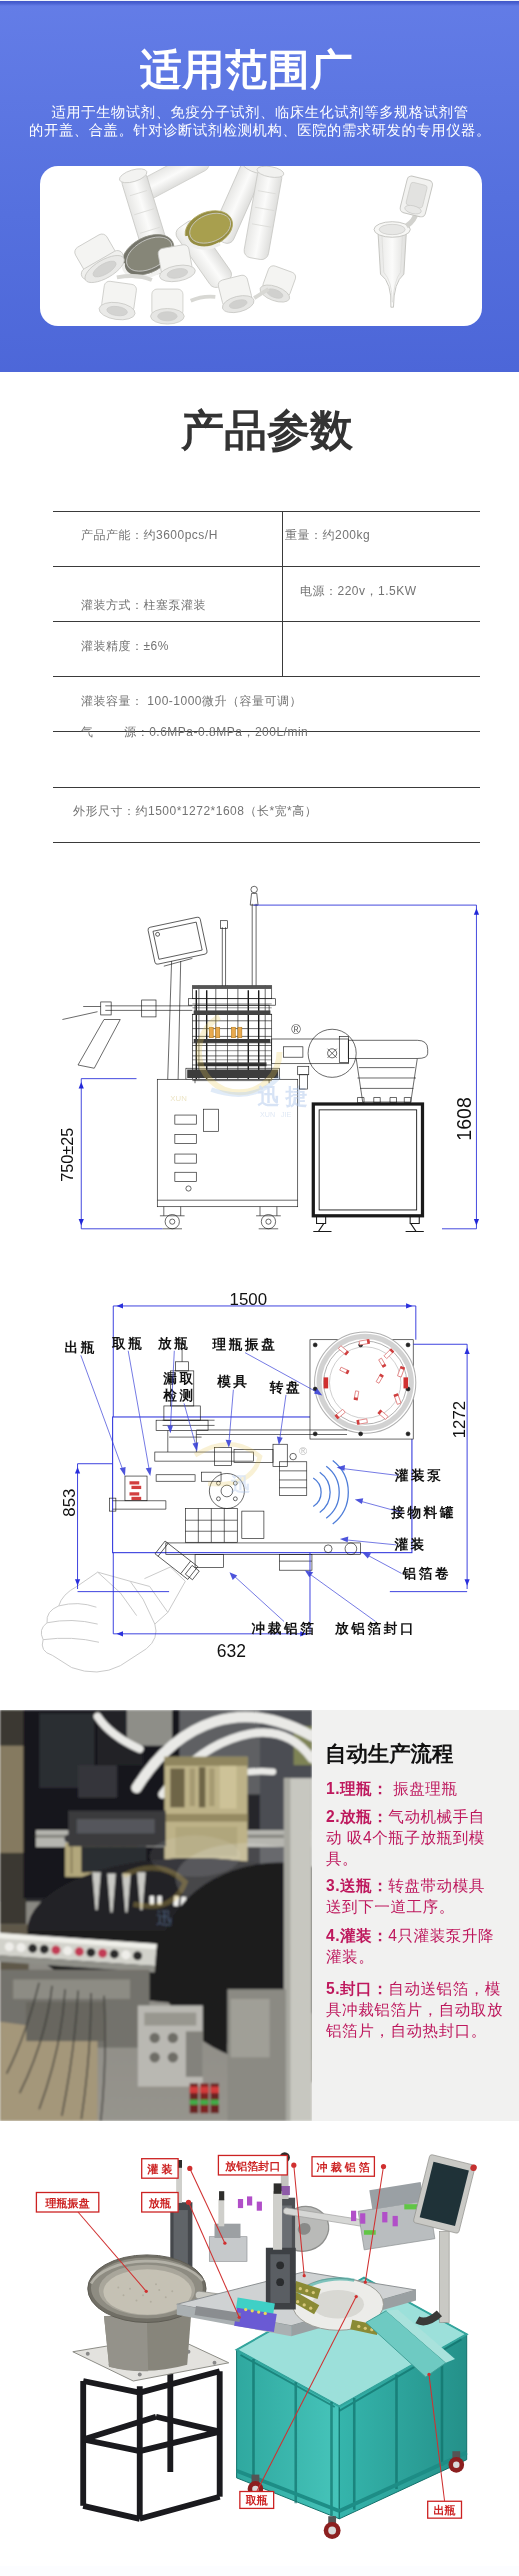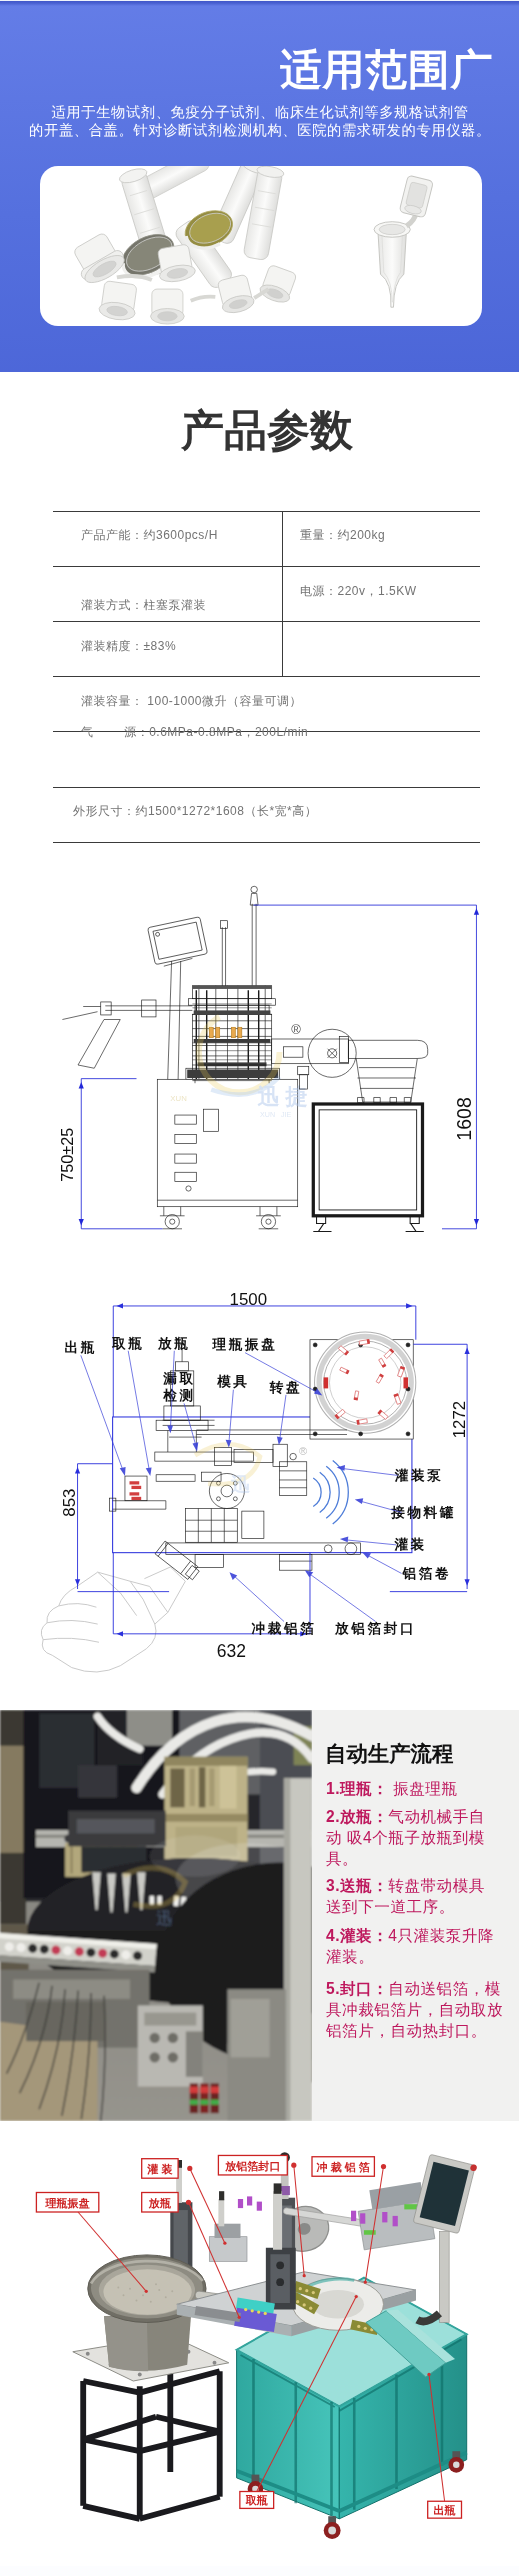--- a/index.html
+++ b/index.html
@@ -8,21 +8,21 @@
 .hline{position:absolute;height:0.6px;background:#3a3a3a}
 .vline{position:absolute;width:0.6px;background:#3a3a3a}
 .cell{position:absolute;font-size:12px;color:#737373;white-space:nowrap;letter-spacing:0.5px}
 </style></head>
 <body>
 <div id="page">
 
 <div class="abs" style="left:0;top:0;width:520px;height:372px;background:linear-gradient(178deg,#647de7 0%,#5570de 55%,#4c66d8 100%)"></div>
 <div class="abs" style="left:0;top:0;width:520px;height:5.8px;background:linear-gradient(180deg,#3b51c3 0%,#4a62d2 55%,rgba(90,115,224,0) 100%)"></div>
 <div class="abs" style="left:0;top:0;width:520px;height:1px;background:#eef3fa"></div>
-<div class="abs" style="left:0;top:42px;width:493px;text-align:right;font-size:42px;font-weight:bold;color:#ffffff;letter-spacing:0.6px">适用范围广</div>
+<div class="abs" style="left:0;top:42px;width:493px;text-align:center;font-size:42px;font-weight:bold;color:#ffffff;letter-spacing:0.6px">适用范围广</div>
 <div class="abs" style="left:0;top:104px;width:520px;text-align:center;font-size:14.3px;line-height:17.5px;color:#ffffff;letter-spacing:0.6px">适用于生物试剂、免疫分子试剂、临床生化试剂等多规格试剂管<br>的开盖、合盖。针对诊断试剂检测机构、医院的需求研发的专用仪器。</div>
 <div class="abs" style="left:40px;top:166px;width:442px;height:160px;background:#ffffff;border-radius:18px"></div>
 <svg class="abs" style="left:40px;top:166px" width="442" height="160" viewBox="0 0 681 247" id="tubes">
 <defs>
 <linearGradient id="tb" x1="0" y1="0" x2="1" y2="0">
   <stop offset="0" stop-color="#e7e7e5"></stop>
           <stop offset="0.5" stop-color="#fbfbfa"></stop>
           <stop offset="1" stop-color="#dededc"></stop>
 </linearGradient>
 </defs>
@@ -115,24 +115,24 @@
 
 <div class="hline" style="left:53px;top:511px;width:427px"></div>
 <div class="hline" style="left:53px;top:566px;width:427px"></div>
 <div class="hline" style="left:53px;top:621px;width:427px"></div>
 <div class="hline" style="left:53px;top:676px;width:427px"></div>
 <div class="hline" style="left:53px;top:731px;width:427px"></div>
 <div class="hline" style="left:53px;top:787px;width:427px"></div>
 <div class="hline" style="left:53px;top:842px;width:427px"></div>
 <div class="vline" style="left:282px;top:511px;height:166px"></div>
 <div class="cell" style="left:81px;top:527px">产品产能：约3600pcs/H</div>
-<div class="cell" style="left:300px;top:527px">重量：约200kg</div>
+<div class="cell" style="left:285px;top:527px">重量：约200kg</div>
 <div class="cell" style="left:81px;top:597px">灌装方式：柱塞泵灌装</div>
 <div class="cell" style="left:300px;top:583px">电源：220v，1.5KW</div>
-<div class="cell" style="left:81px;top:638px">灌装精度：±83%</div>
+<div class="cell" style="left:81px;top:638px">灌装精度：±6%</div>
 <div class="cell" style="left:81px;top:693px">灌装容量： 100-1000微升（容量可调）</div>
 <div class="cell" style="left:81px;top:724px">气&nbsp;&nbsp;&nbsp;&nbsp;&nbsp;&nbsp;&nbsp;&nbsp;源：0.6MPa-0.8MPa，200L/min</div>
 <div class="cell" style="left:73px;top:803px">外形尺寸：约1500*1272*1608（长*宽*高）</div>
 
 <svg class="abs" style="left:0;top:844px" width="520" height="416" viewBox="0 0 800 640" id="draw1">
 <g stroke="#1a1a1a" stroke-width="1" fill="none">
 
   <g transform="rotate(-12 272 148)">
     <rect x="232" y="120" width="82" height="58" rx="4" fill="#fff"></rect>
     <rect x="239" y="127" width="68" height="44" fill="#fff"></rect>

